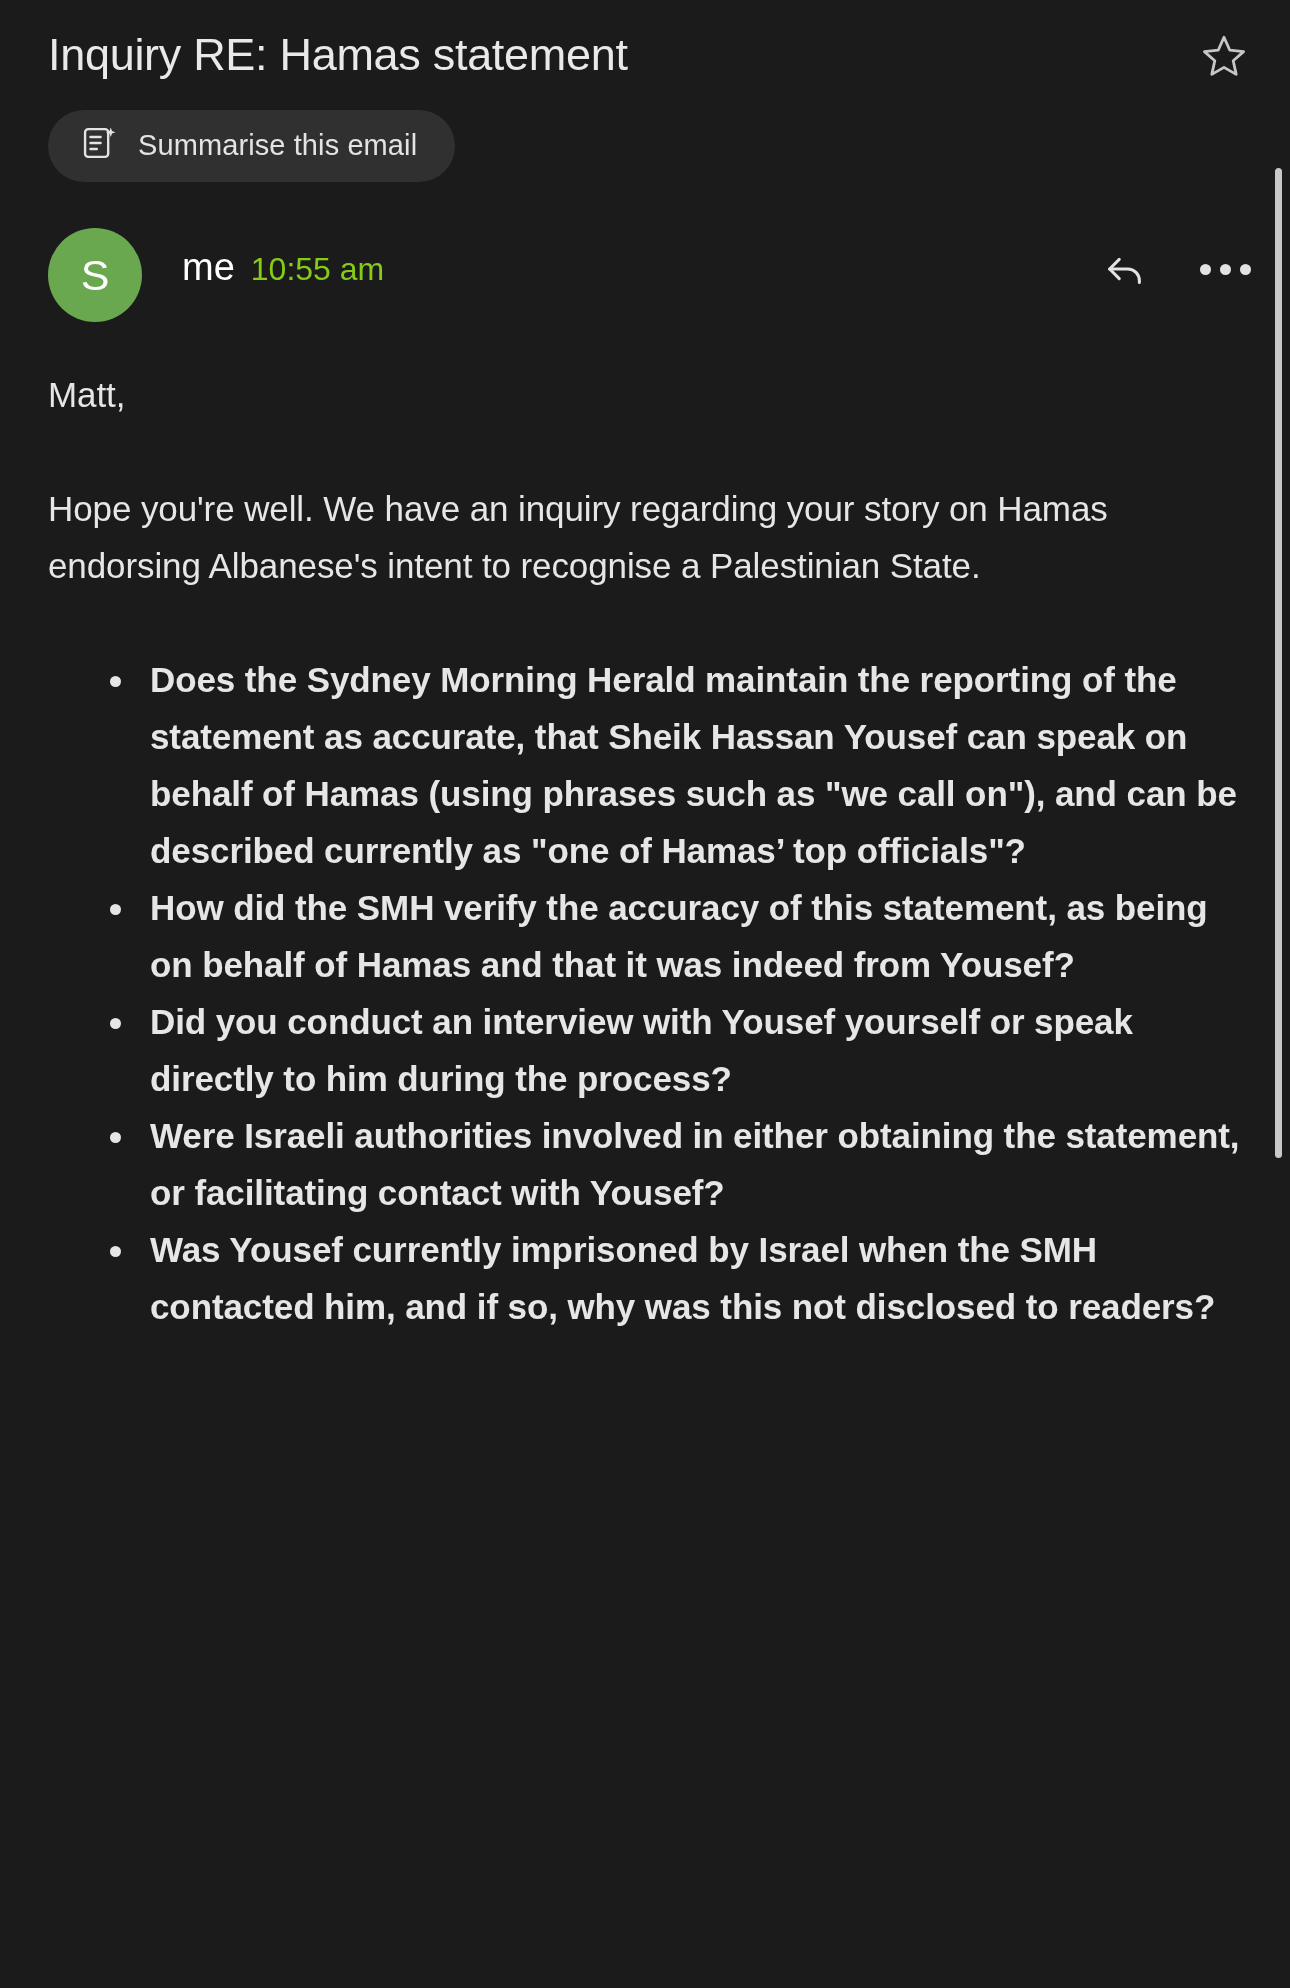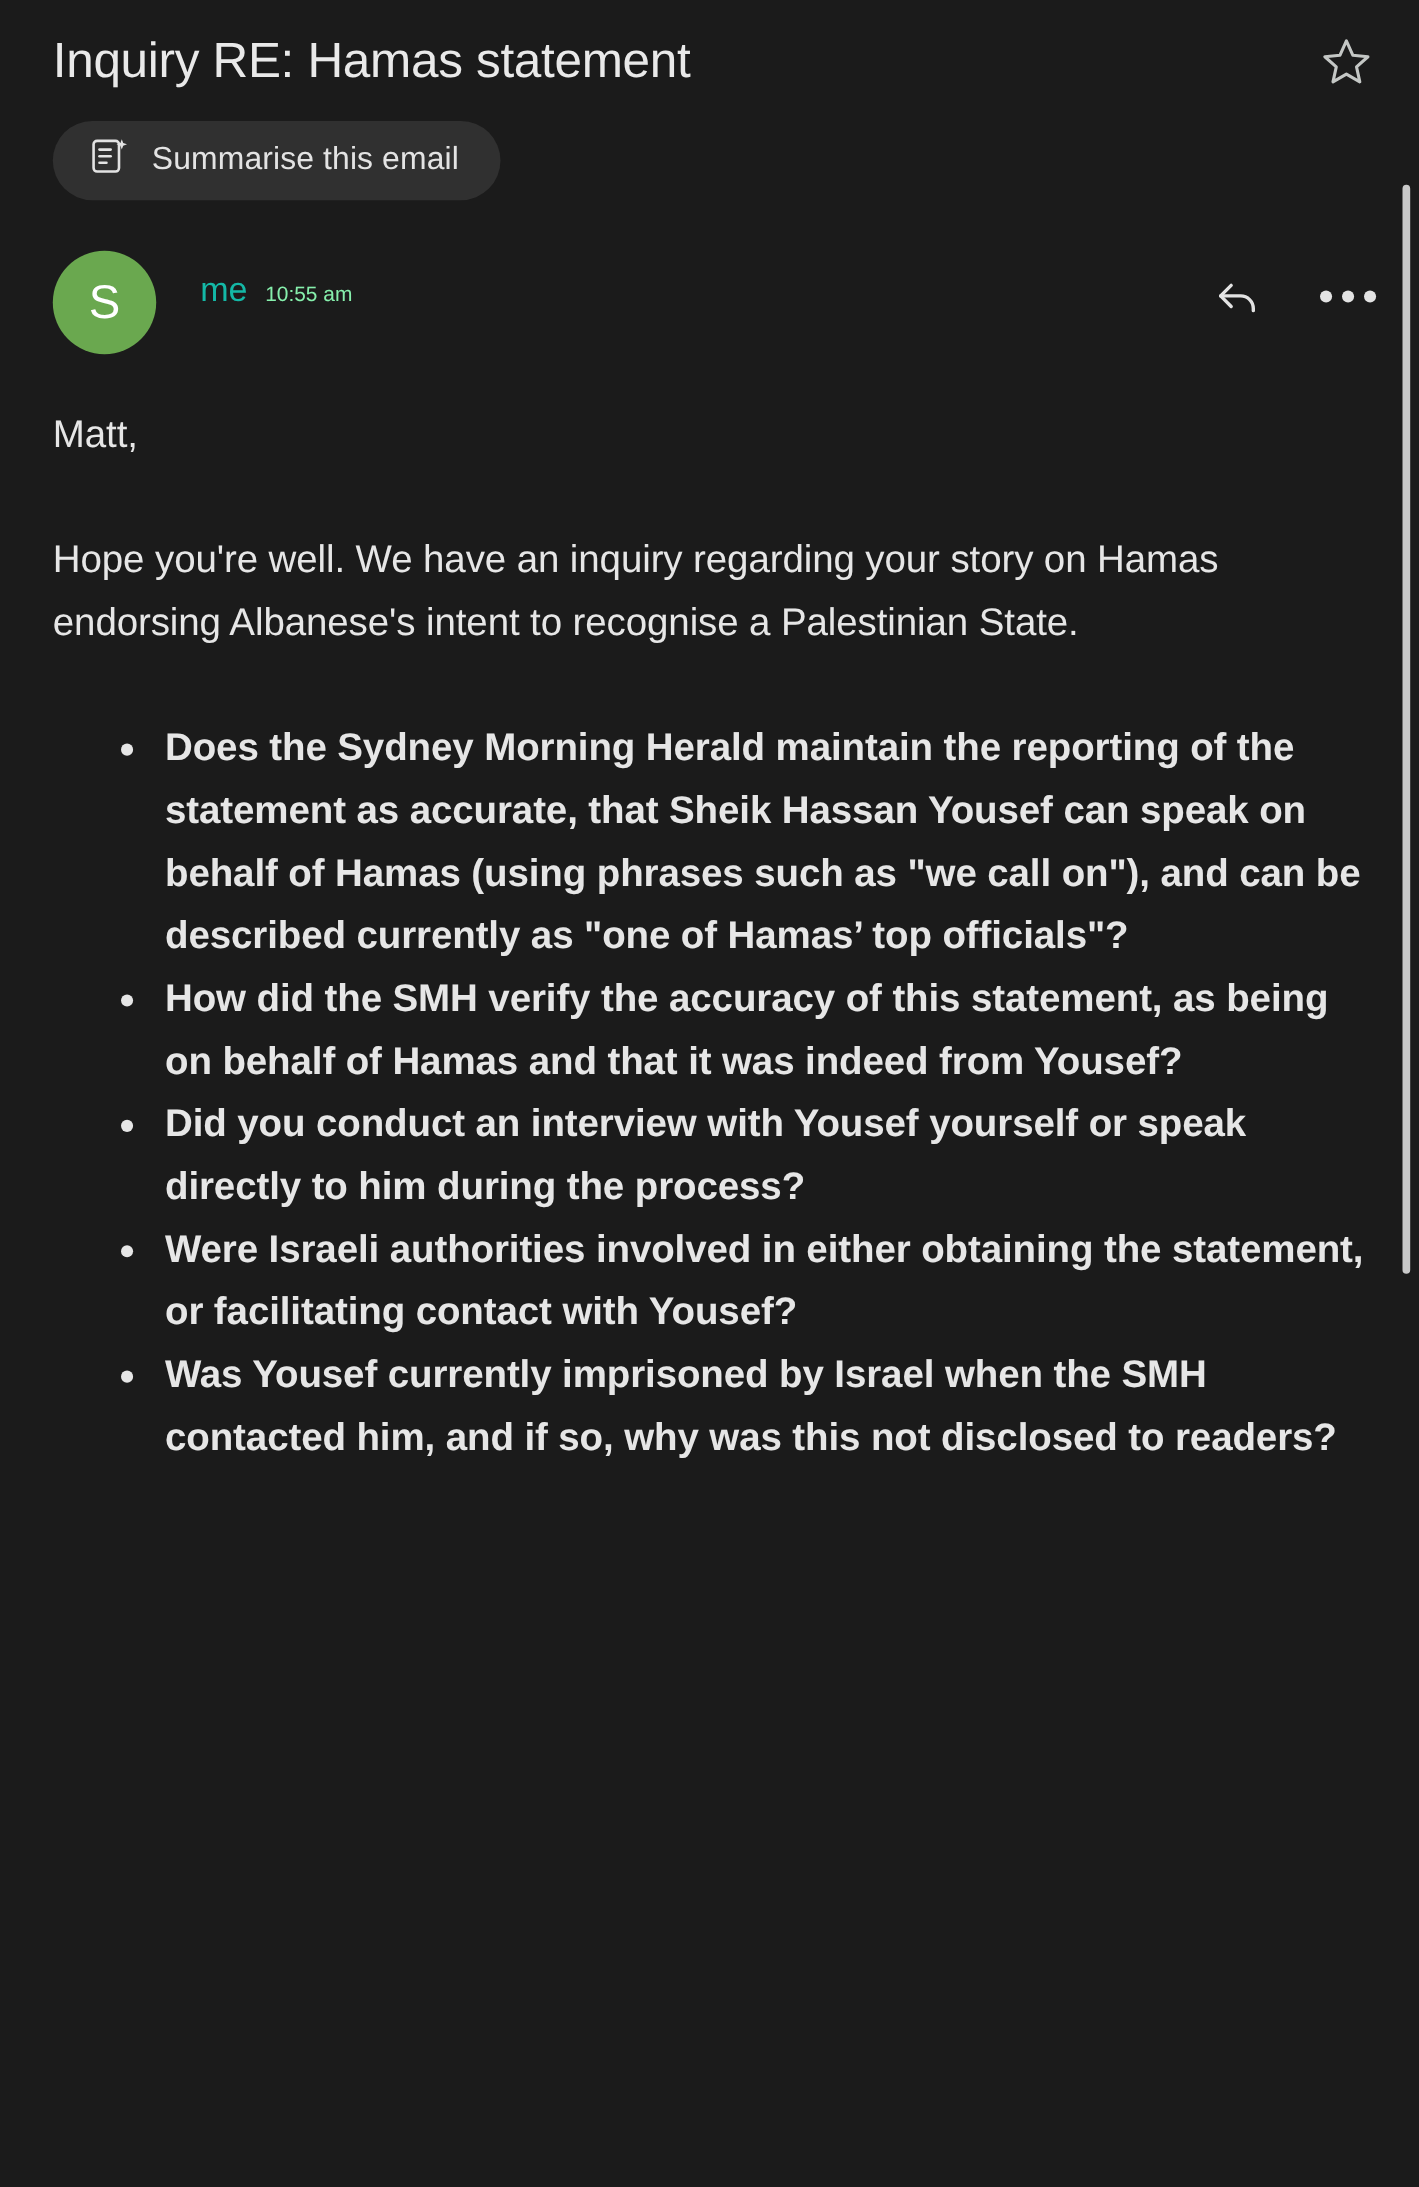--- a/index.html
+++ b/index.html
@@ -84,27 +84,27 @@
     font-weight: 400;
   }
   .sender-meta {
     flex: 1;
     padding: 18px 0 0 40px;
     display: flex;
     align-items: baseline;
     gap: 16px;
   }
   .sender-name {
-    font-size: 31px;
-    color: #14b8a6;
+    font-size: 38px;
+    color: #ffffff;
     font-weight: 500;
   }
   .sender-time {
-    font-size: 19px;
-    color: #86efac;
+    font-size: 32px;
+    color: #84cc16;
   }
   .sender-actions {
     display: flex;
     align-items: center;
     gap: 38px;
     padding-top: 10px;
   }
   .icon-btn {
     width: 62px;
     height: 62px;

